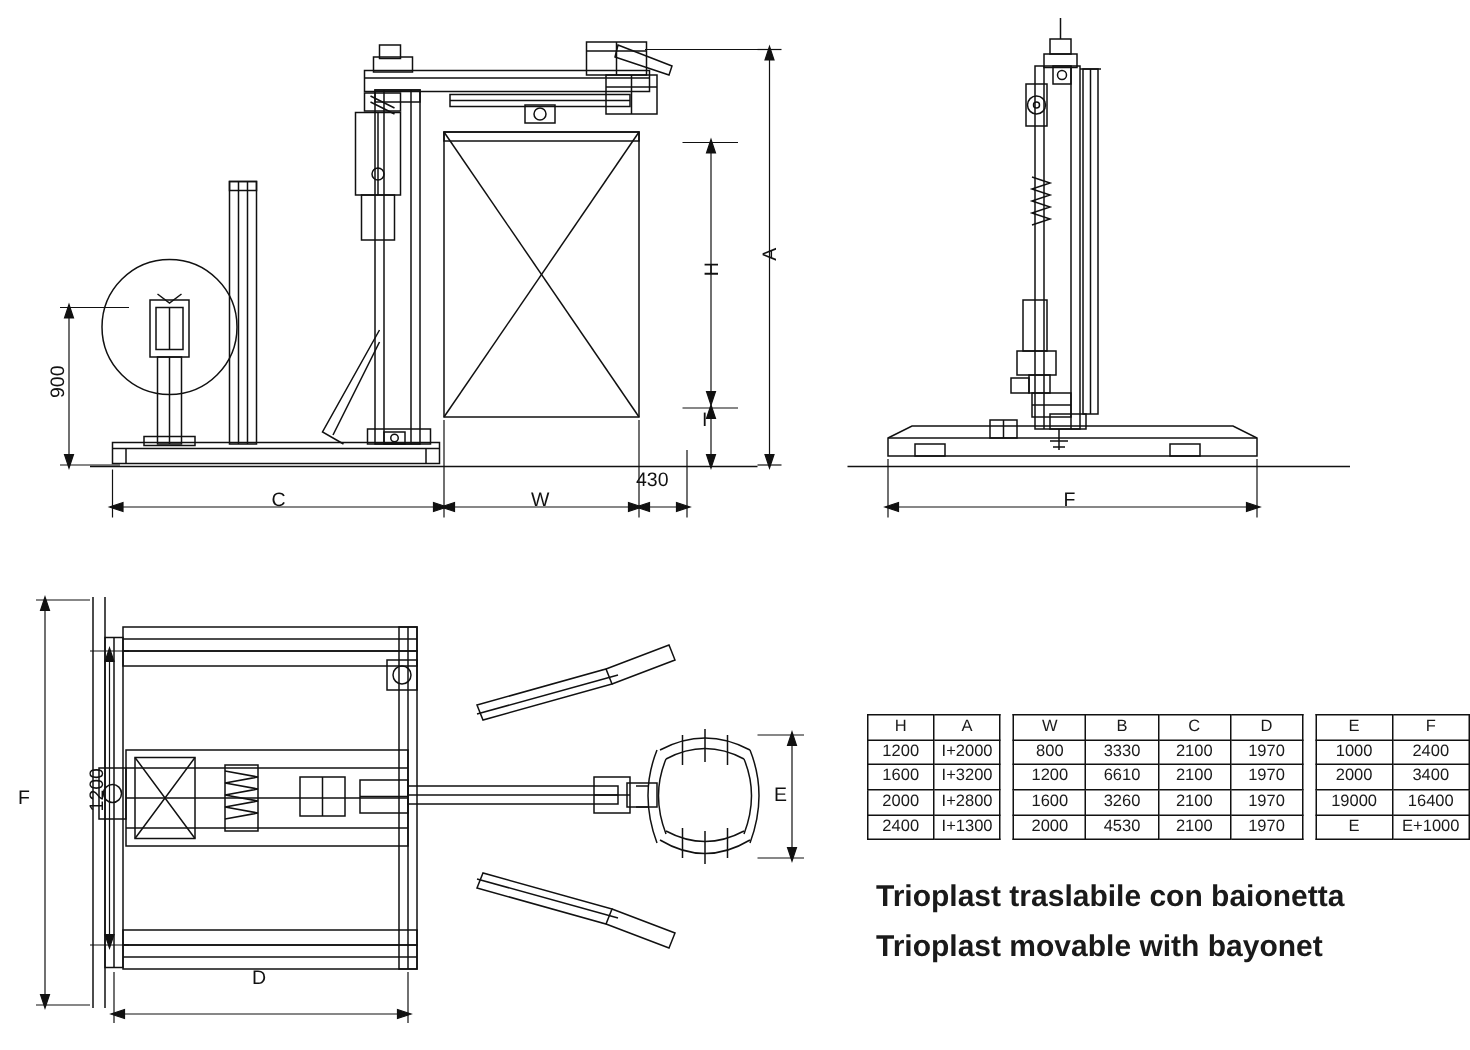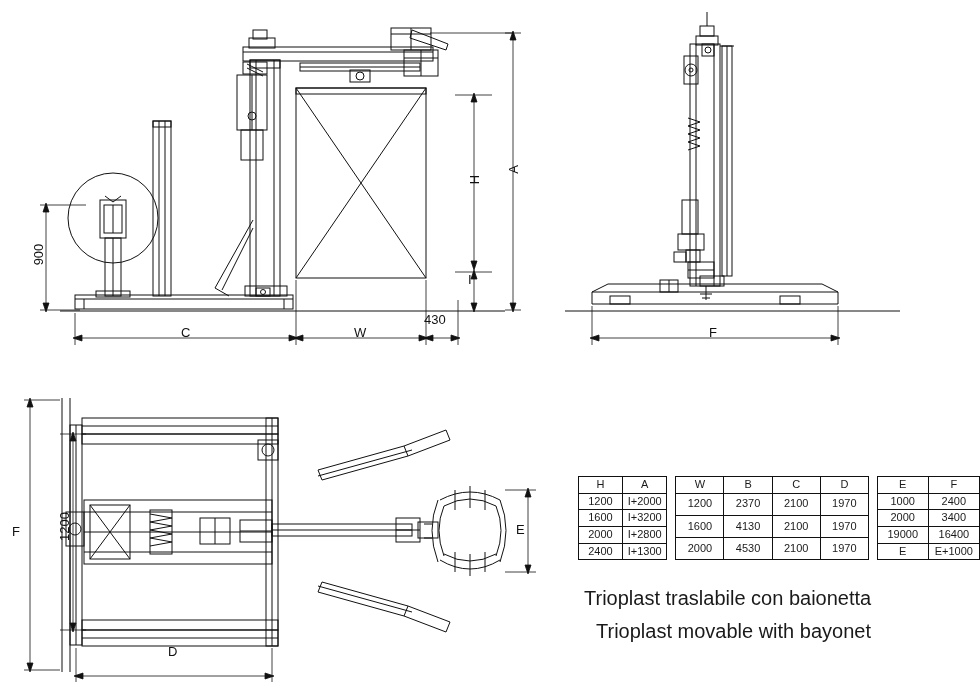--- a/index.html
+++ b/index.html
@@ -57,23 +57,24 @@
   table.spec.t2 td, table.spec.t2 th { width: 48px; }
   table.spec.t3 td, table.spec.t3 th { width: 51px; }
   .spacer-col { width: 8px; }
   .caption {
     position: absolute;
     left: 584px;
     font-size: 20px;
     font-family: "Liberation Sans", sans-serif;
     color: #1a1a1a;
     white-space: nowrap;
+    font-weight: bold;
   }
   .caption.l1 { top: 587px; }
-  .caption.l2 { top: 620px; margin-left: 12px; }
+  .caption.l2 { top: 620px; }
 </style>
 </head>
 <body>
 
 <div class="canvas">
 
   <svg class="drawing" viewBox="0 0 980 700">
     <g fill="none" stroke="#111" stroke-width="1" stroke-linecap="butt">
 
       <g>
@@ -389,28 +390,34 @@
       <thead>
         <tr>
           <th>W</th>
           <th>B</th>
           <th>C</th>
           <th>D</th>
         </tr>
       </thead>
       <tbody>
         <tr>
-          <td>1200</td>
-          <td>2370</td>
+          <td>800</td>
+          <td>3330</td>
           <td>2100</td>
           <td>1970</td>
         </tr>
         <tr>
+          <td>1200</td>
+          <td>6610</td>
+          <td>2100</td>
+          <td>1970</td>
+        </tr>
+        <tr>
           <td>1600</td>
-          <td>4130</td>
+          <td>3260</td>
           <td>2100</td>
           <td>1970</td>
         </tr>
         <tr>
           <td>2000</td>
           <td>4530</td>
           <td>2100</td>
           <td>1970</td>
         </tr>
       </tbody>

